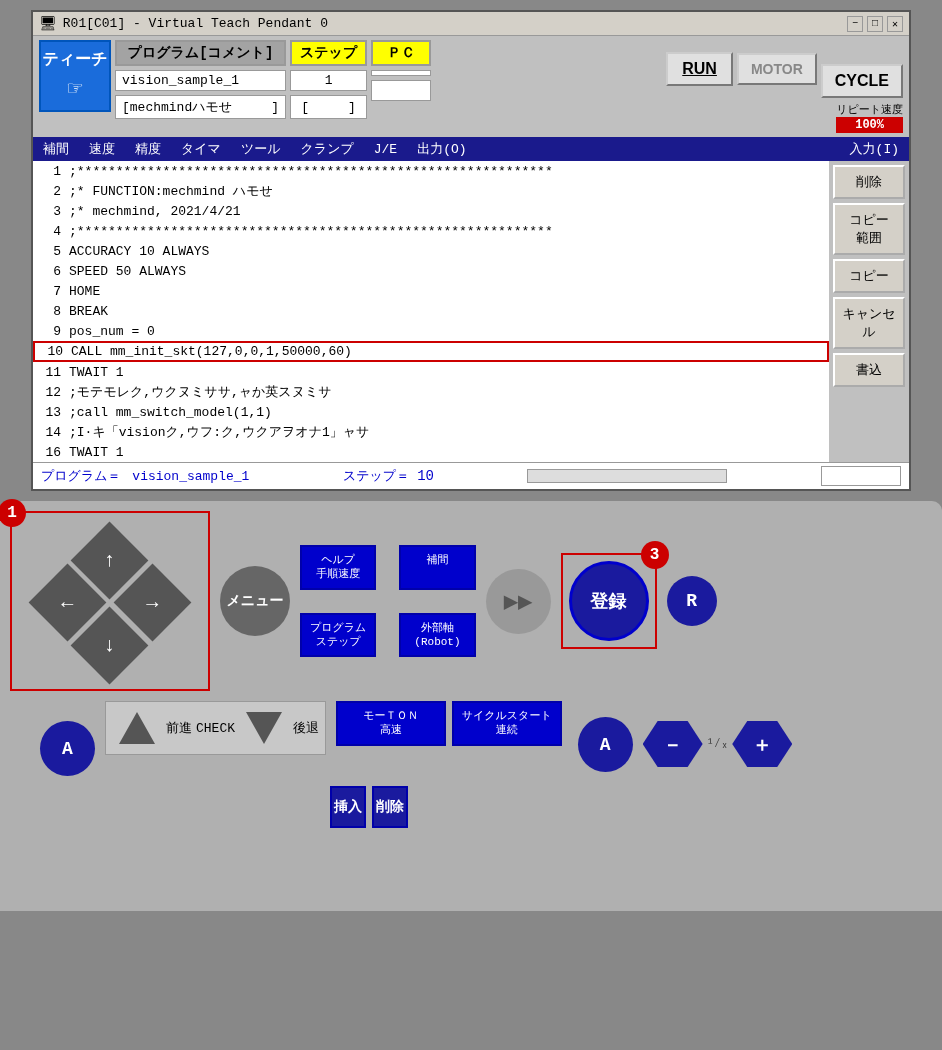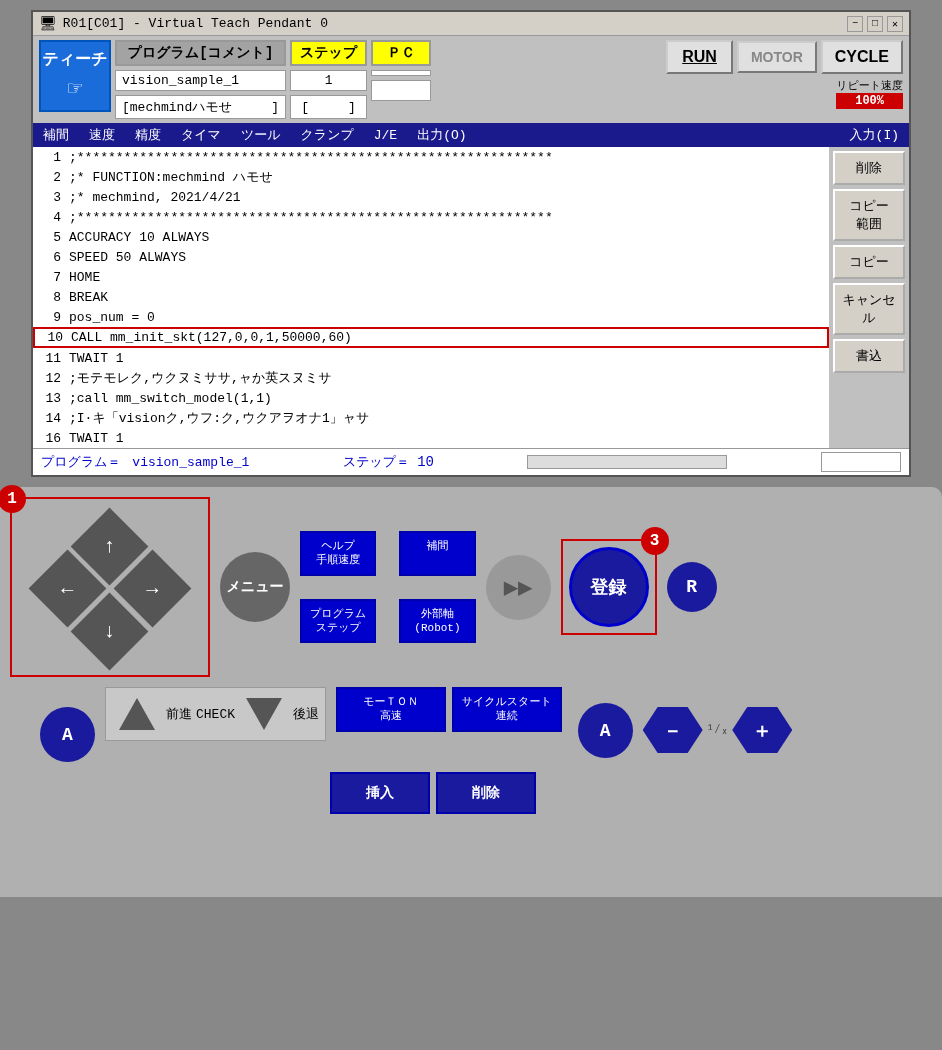--- a/index.html
+++ b/index.html
@@ -168,20 +168,21 @@
       cursor: pointer;
     }
 
     .cycle-btn {
       background: #e0e0e0;
       border: 2px outset #ccc;
       padding: 6px 12px;
       font-size: 16px;
       font-weight: bold;
       cursor: pointer;
+      margin-top: 24px;
     }
 
     .speed-label {
       font-size: 11px;
       text-align: right;
       color: #000;
     }
 
     .speed-bar {
       background: #cc0000;
@@ -580,21 +581,21 @@
 
     .bottom-blue-row {
       display: flex;
       gap: 6px;
       margin-top: 6px;
     }
 
     .insert-btn, .delete-btn {
       background: #1a1a9e;
       color: white;
-      padding: 10px 34px;
+      padding: 10px 2px;
       font-size: 14px;
       font-weight: bold;
       cursor: pointer;
       font-family: 'MS Gothic', 'Courier New', monospace;
       border: 2px solid #0000aa;
     }
 
     .toolbar-spacer { flex: 1; }
   </style>
 </head>

